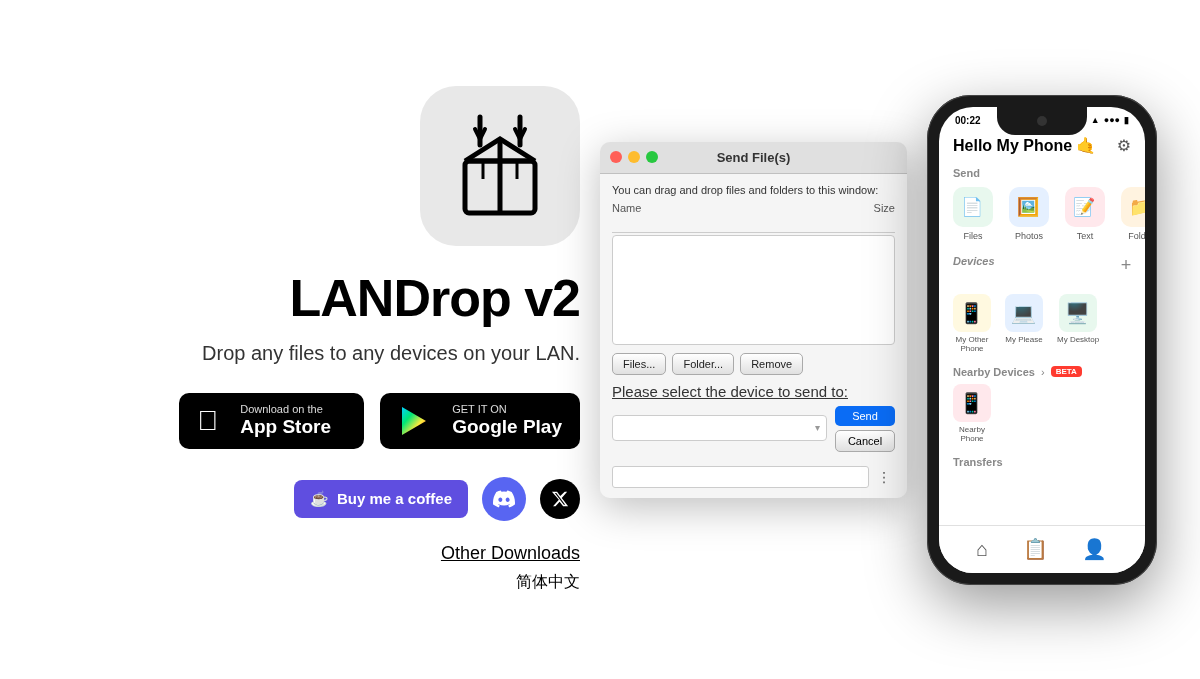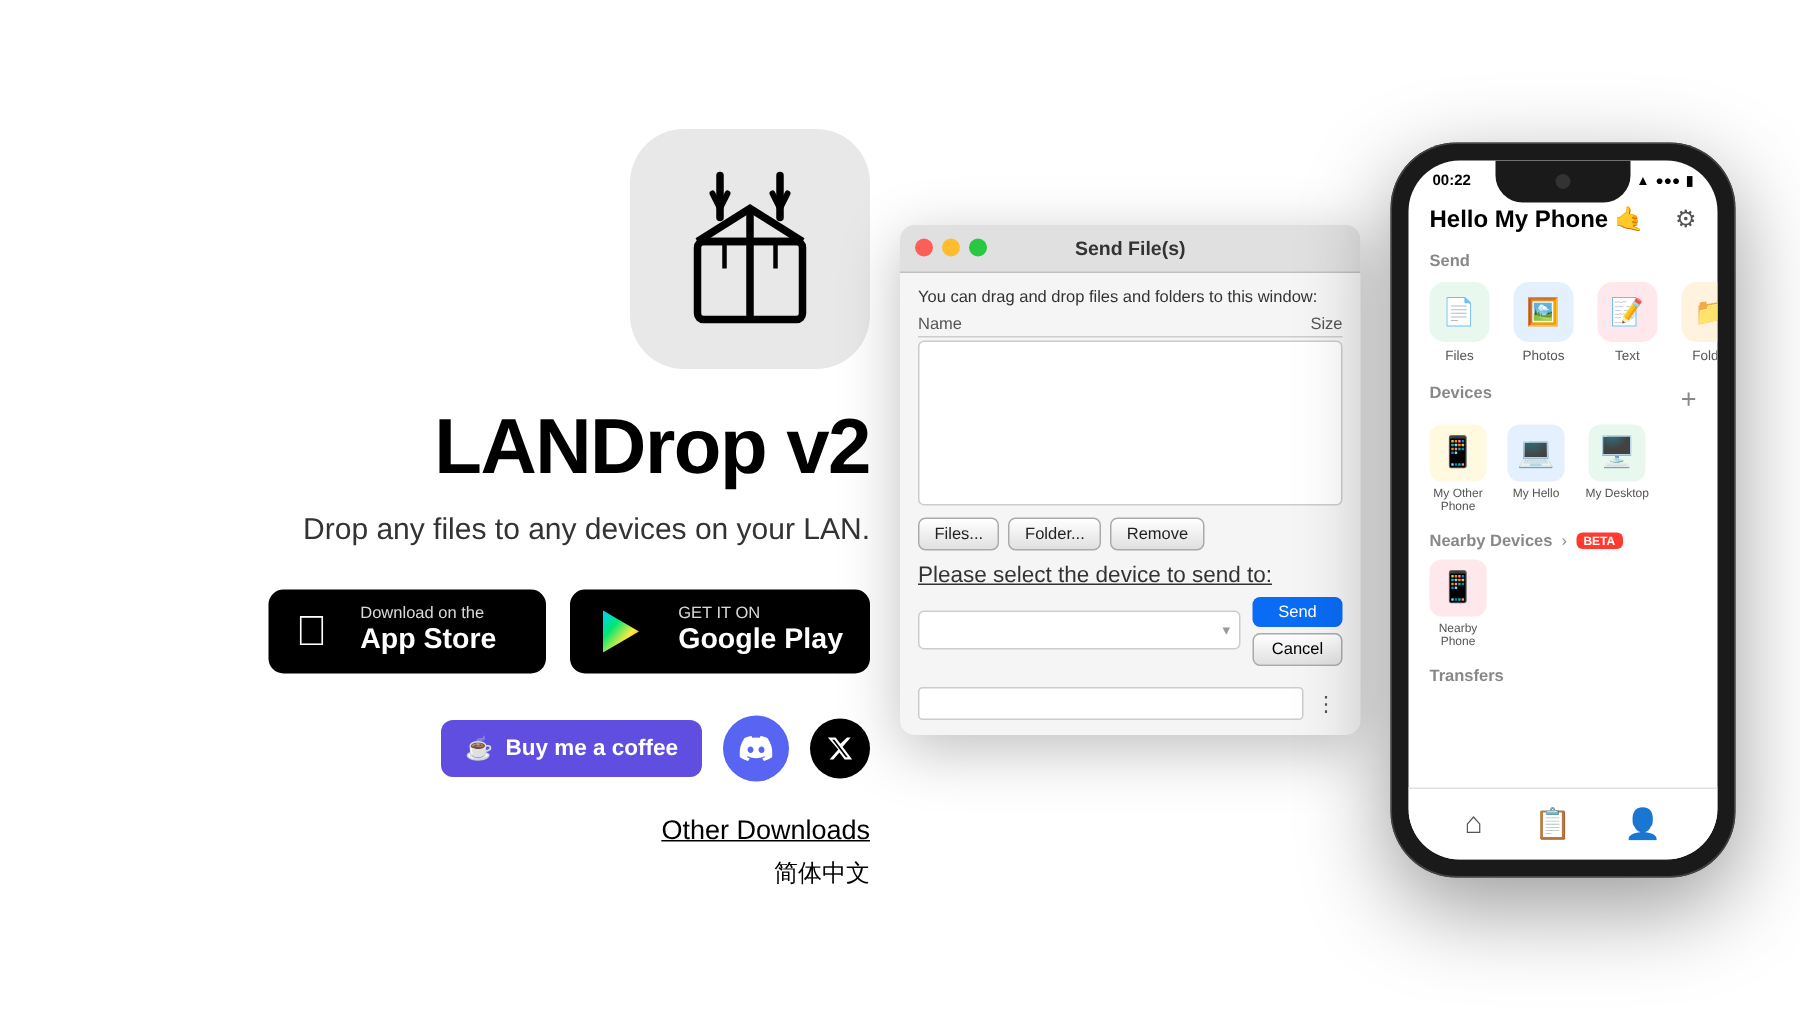--- a/index.html
+++ b/index.html
@@ -201,21 +201,21 @@
       font-size: 11px;
       color: #333;
       margin-bottom: 6px;
     }
     .mac-table-header {
       display: flex;
       justify-content: space-between;
       font-size: 11px;
       color: #555;
       border-bottom: 1px solid #ccc;
-      padding-bottom: 2px;
+      padding-bottom: 18px;
       margin-bottom: 2px;
     }
     .mac-file-area {
       height: 110px;
       background: #ffffff;
       border: 1px solid #ccc;
       border-radius: 4px;
       margin-bottom: 8px;
     }
     .mac-buttons-row {
@@ -398,21 +398,22 @@
       justify-content: center;
       font-size: 18px;
     }
     .iphone-icon-label {
       font-size: 9px;
       color: #555;
     }
     .iphone-section-row {
       display: flex;
       justify-content: space-between;
-      margin-bottom: 6px;
+      margin-bottom: 18px;
+      font-style: italic;
     }
     .iphone-add-btn {
       font-size: 18px;
       color: #888;
       cursor: pointer;
     }
     .iphone-devices {
       display: flex;
       gap: 14px;
       margin-bottom: 12px;
@@ -660,21 +661,21 @@
             <span class="iphone-section-title">Devices</span>
             <span class="iphone-add-btn">+</span>
           </div>
           <div class="iphone-devices">
             <div class="iphone-device-item">
               <div class="iphone-device-icon" style="background:#fff9e0;">📱</div>
               <span class="iphone-device-label">My Other<br>Phone</span>
             </div>
             <div class="iphone-device-item">
               <div class="iphone-device-icon" style="background:#e5f0ff;">💻</div>
-              <span class="iphone-device-label">My Hello</span>
+              <span class="iphone-device-label">My Please</span>
             </div>
             <div class="iphone-device-item">
               <div class="iphone-device-icon" style="background:#e8f8ee;">🖥️</div>
               <span class="iphone-device-label">My Desktop</span>
             </div>
           </div>
 
           <div class="iphone-nearby-header">
             <span class="iphone-nearby-label">Nearby Devices</span>
             <span class="chevron-icon">›</span>

